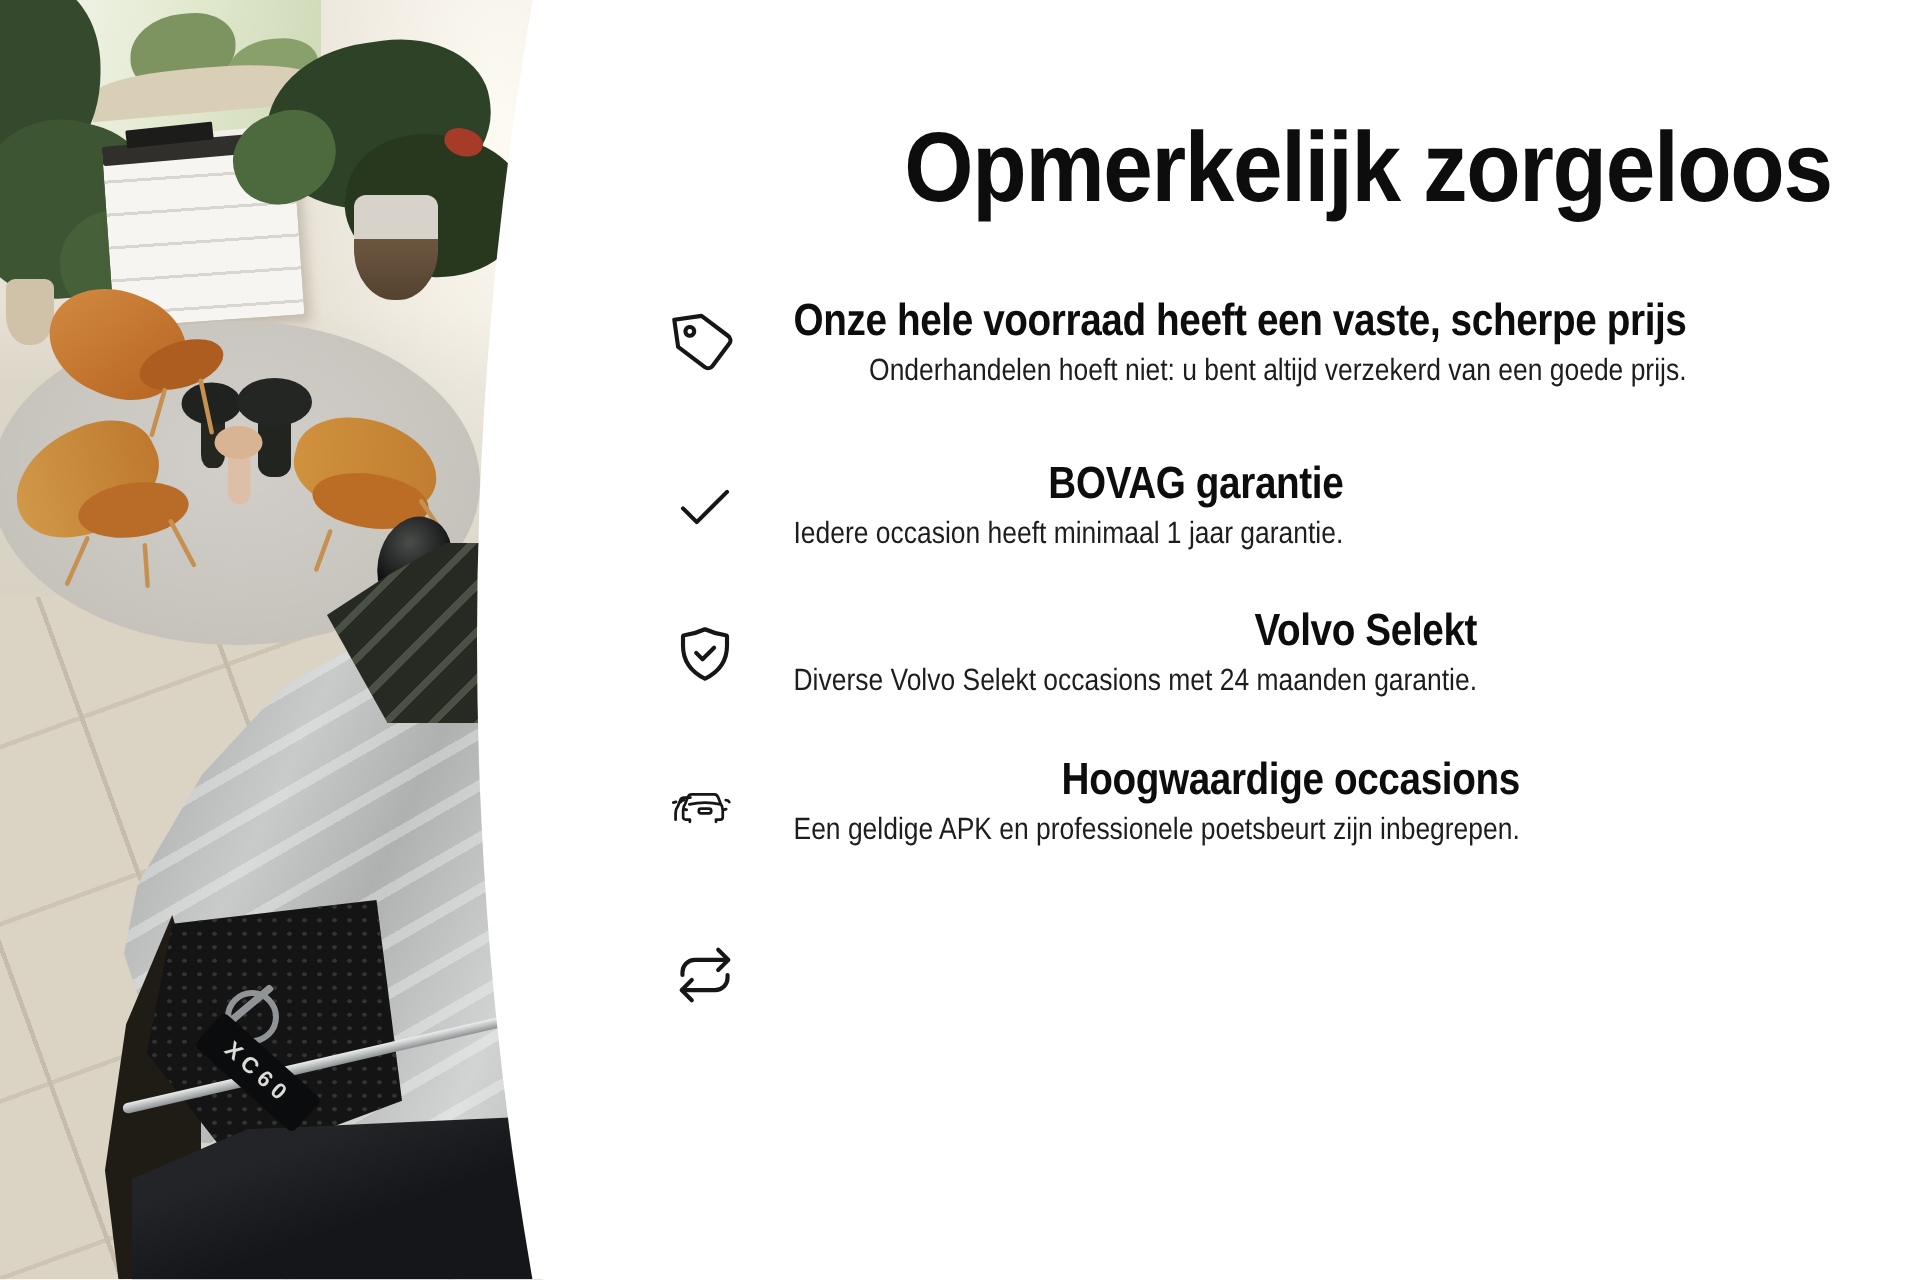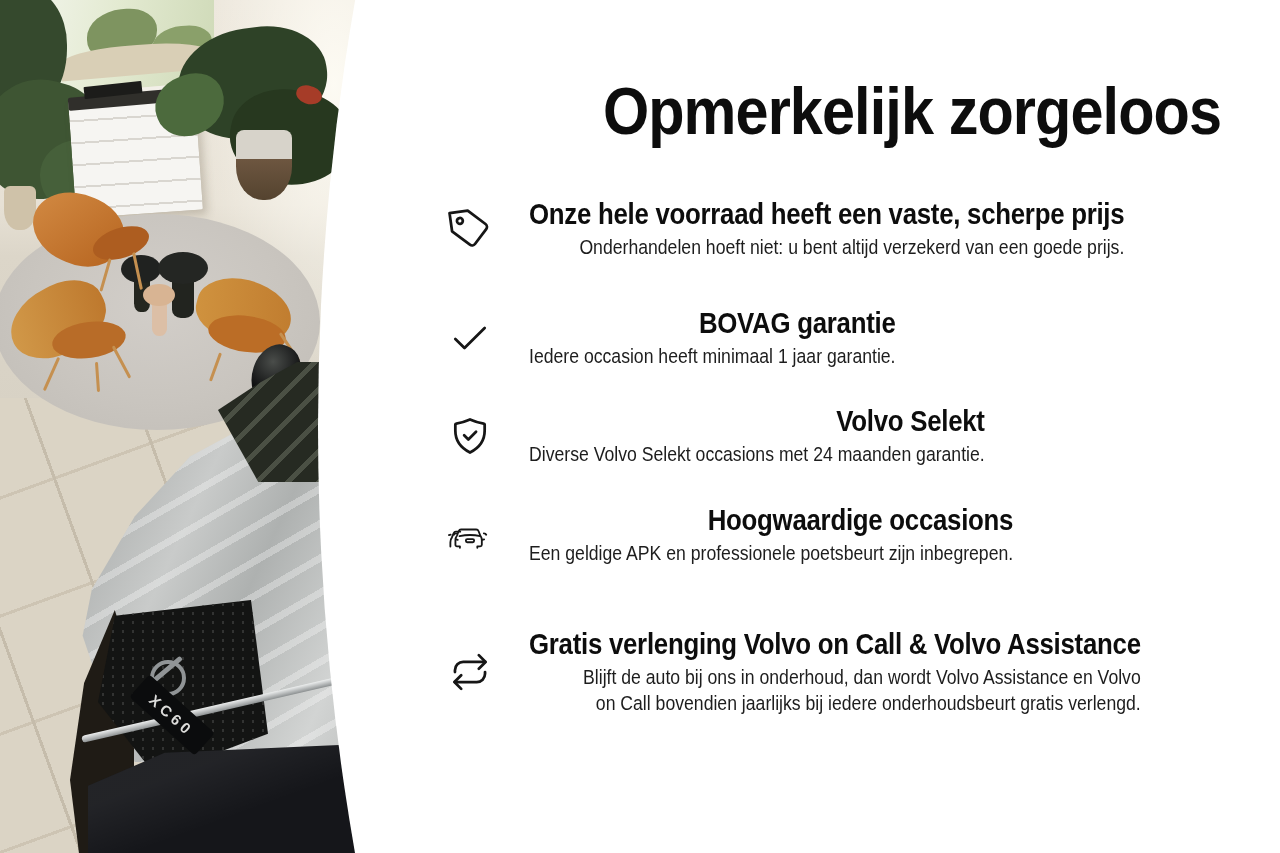--- a/index.html
+++ b/index.html
@@ -223,22 +223,17 @@
 
       <div class="feature">
         <div class="icon-cell">
           <svg width="44" height="44" viewBox="0 0 24 24" stroke-width="1.5">
             <path d="M16.8 2.8L20.5 6.5 16.8 10.2"></path>
             <path d="M3.8 12v-1A4.5 4.5 0 0 1 8.3 6.5h12"></path>
             <path d="M7.2 21.2L3.5 17.5 7.2 13.8"></path>
             <path d="M20.2 12v1a4.5 4.5 0 0 1-4.5 4.5h-12"></path>
           </svg>
         </div>
-        <div class="f-texts">
-          <div class="f-title">Gratis verlenging Volvo on Call &amp; Volvo Assistance</div>
-          <div class="f-desc">Blijft de auto bij ons in onderhoud, dan wordt Volvo Assistance en Volvo</div>
-          <div class="f-desc">on Call bovendien jaarlijks bij iedere onderhoudsbeurt gratis verlengd.</div>
-        </div>
       </div>
     </div>
 
   </div>
 </div>
 
 </body></html>

